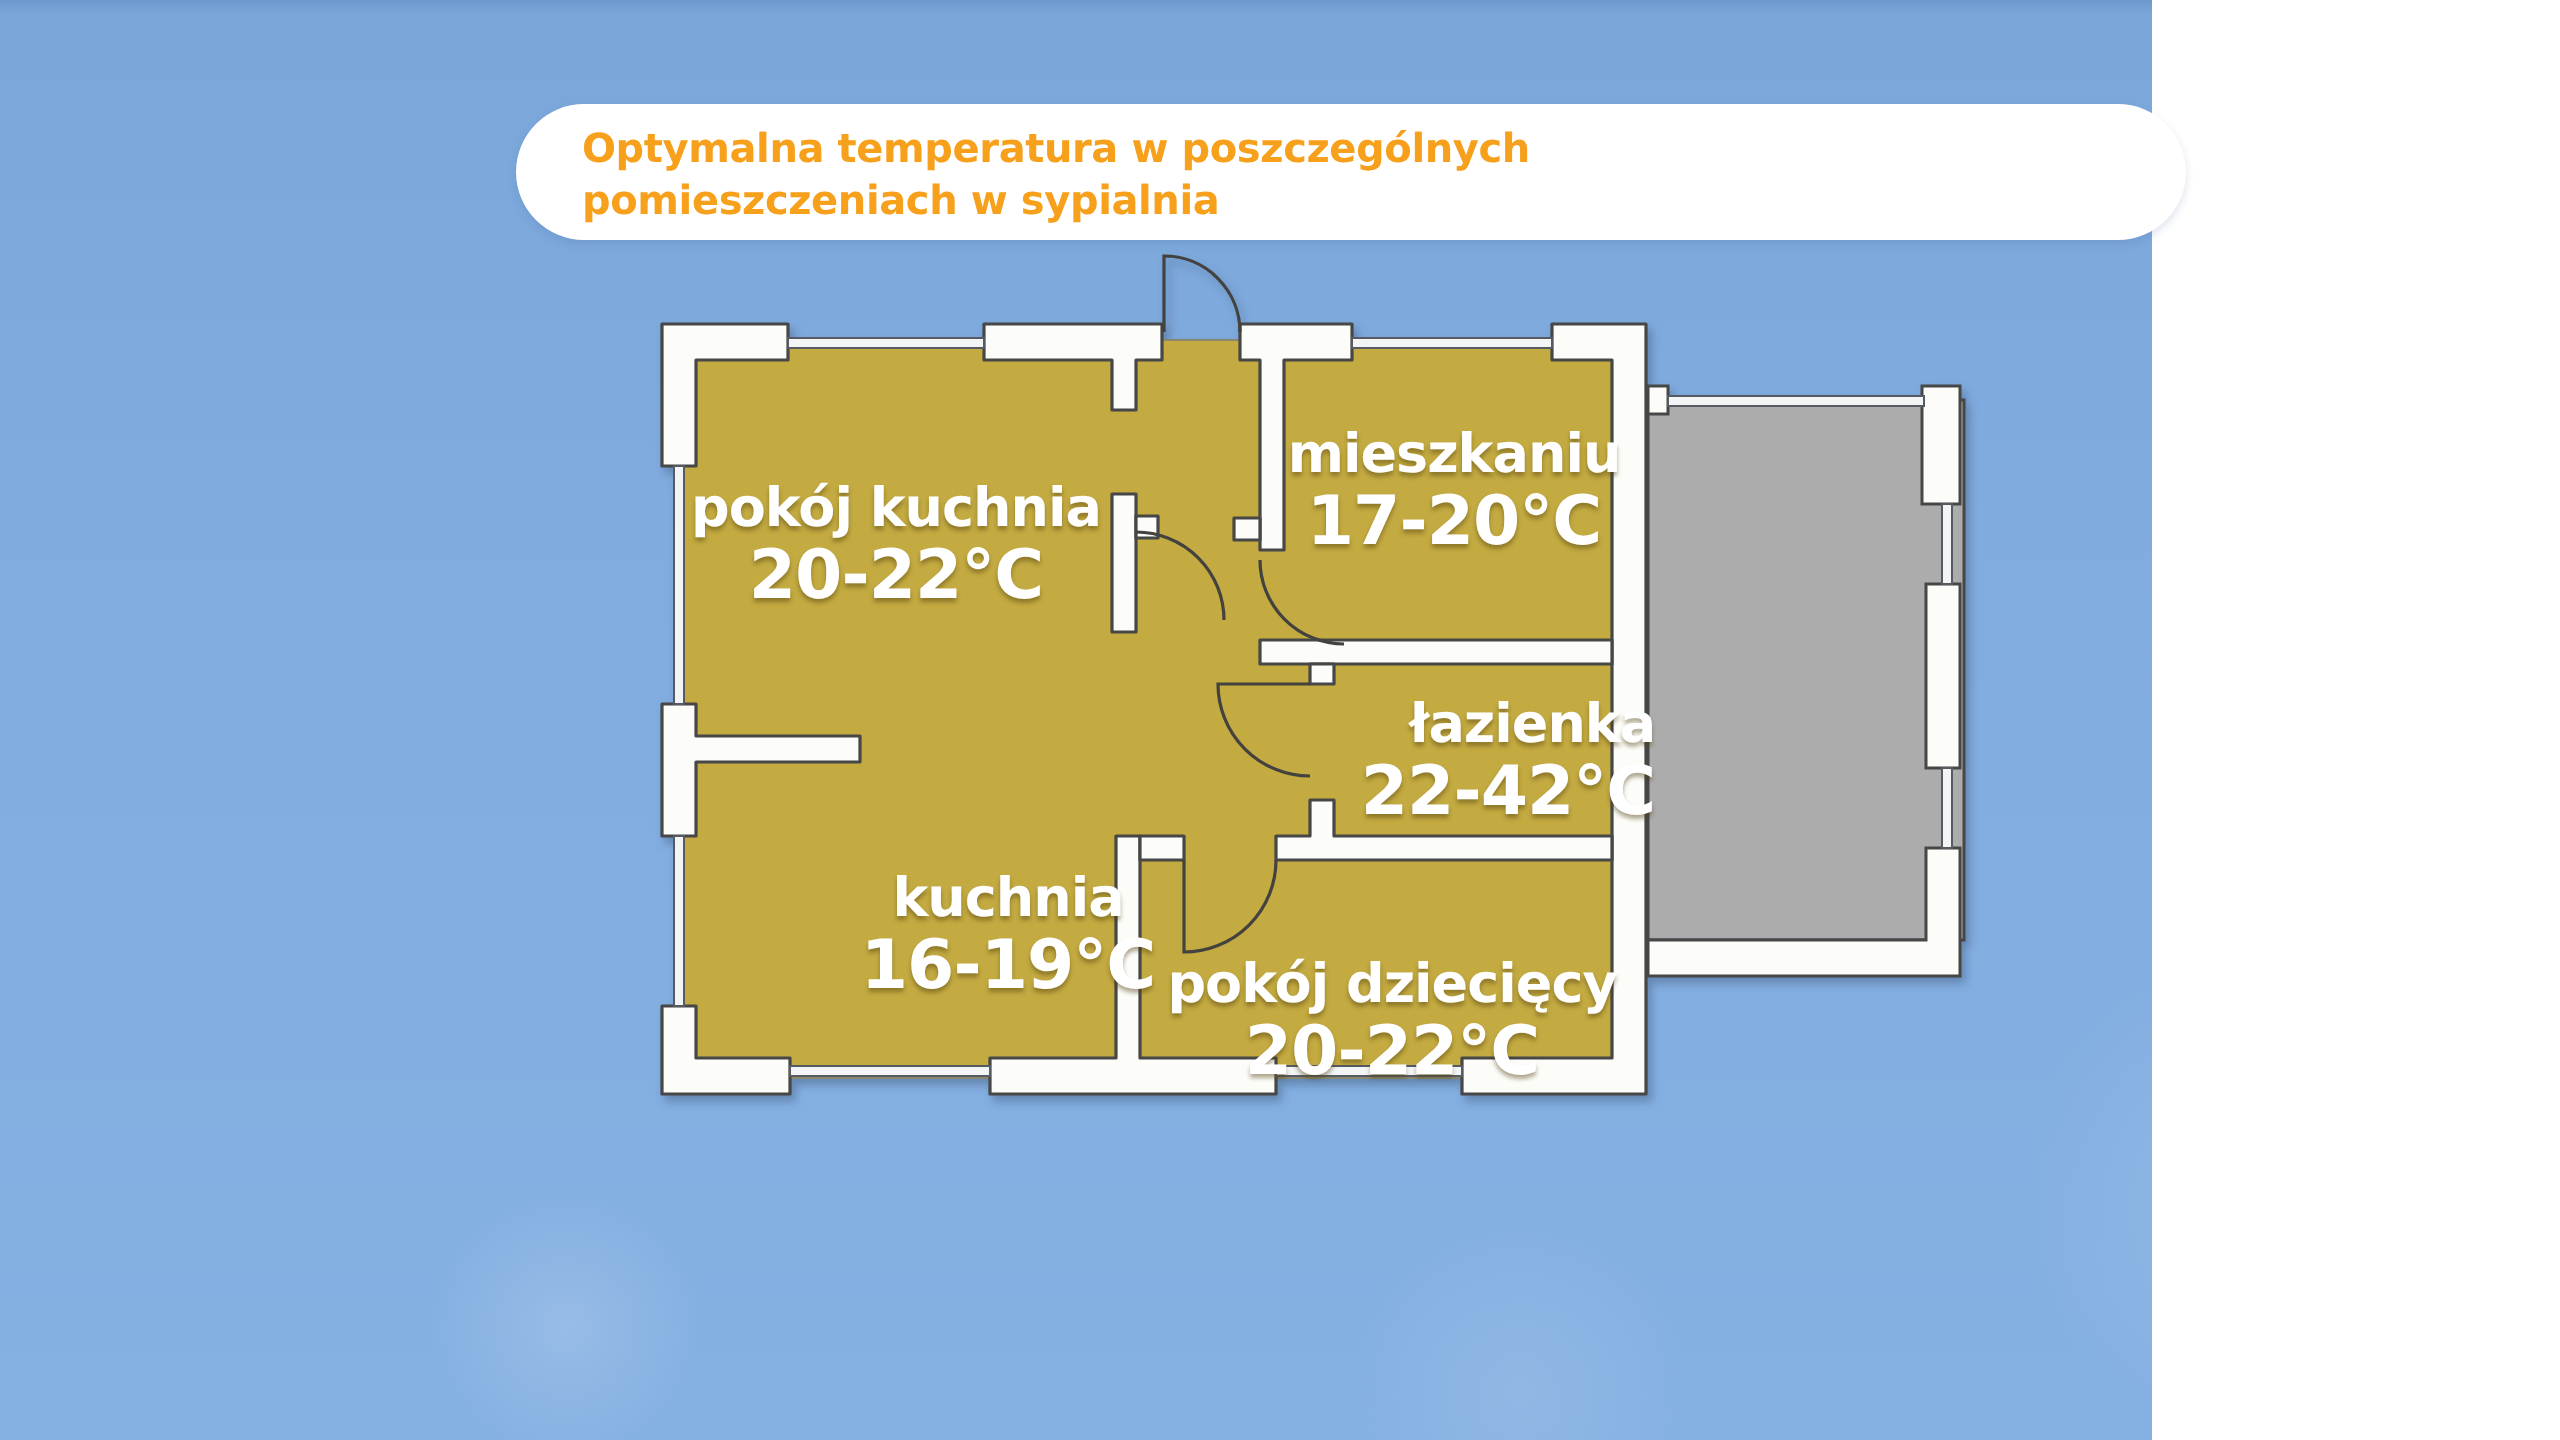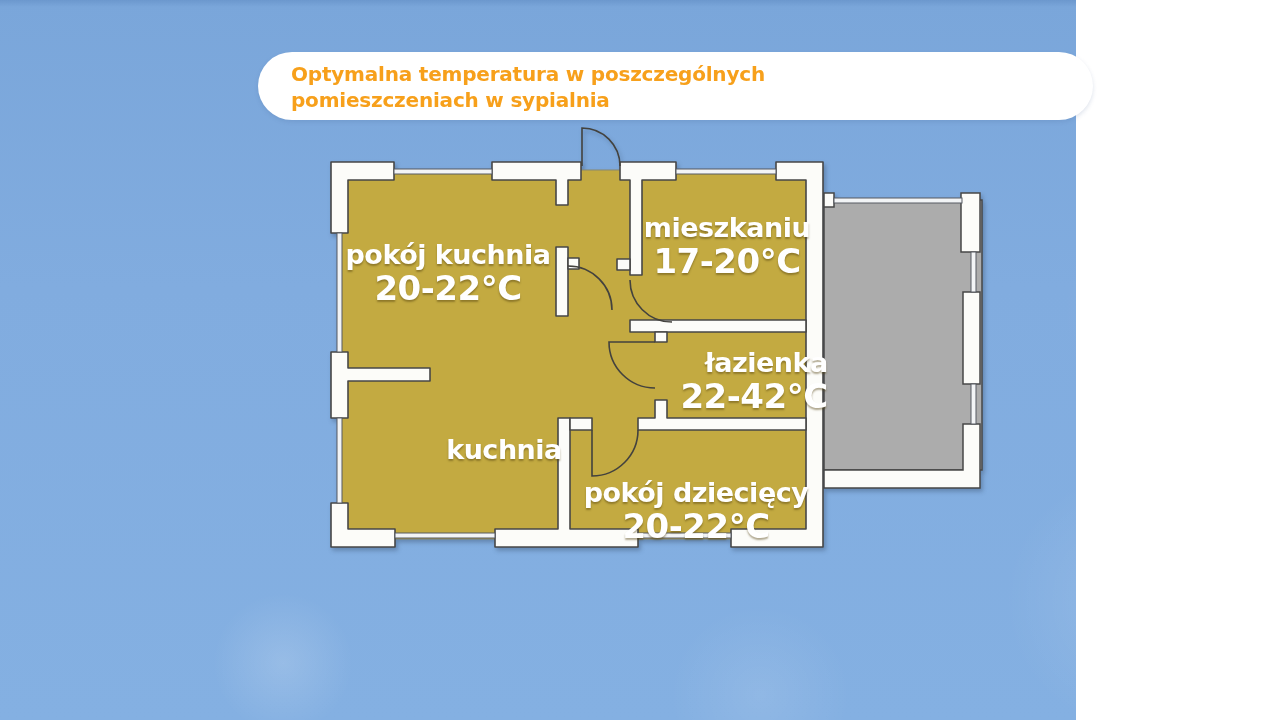--- a/index.html
+++ b/index.html
@@ -116,20 +116,21 @@
     <div class="room-temp">17-20°C</div>
   </div>
 
   <div class="room-label" style="left:754px;top:348px;text-align:right;">
     <div class="room-name">łazienka</div>
     <div class="room-temp">22-42°C</div>
   </div>
 
   <div class="room-label" style="left:456px;top:435px;margin-left:48px;">
     <div class="room-name">kuchnia</div>
+    <div class="room-temp">16-19°C</div>
   </div>
 
   <div class="room-label" style="left:696px;top:478px;">
     <div class="room-name">pokój dziecięcy</div>
     <div class="room-temp">20-22°C</div>
   </div>
 
 </div>
 
 </body></html>

